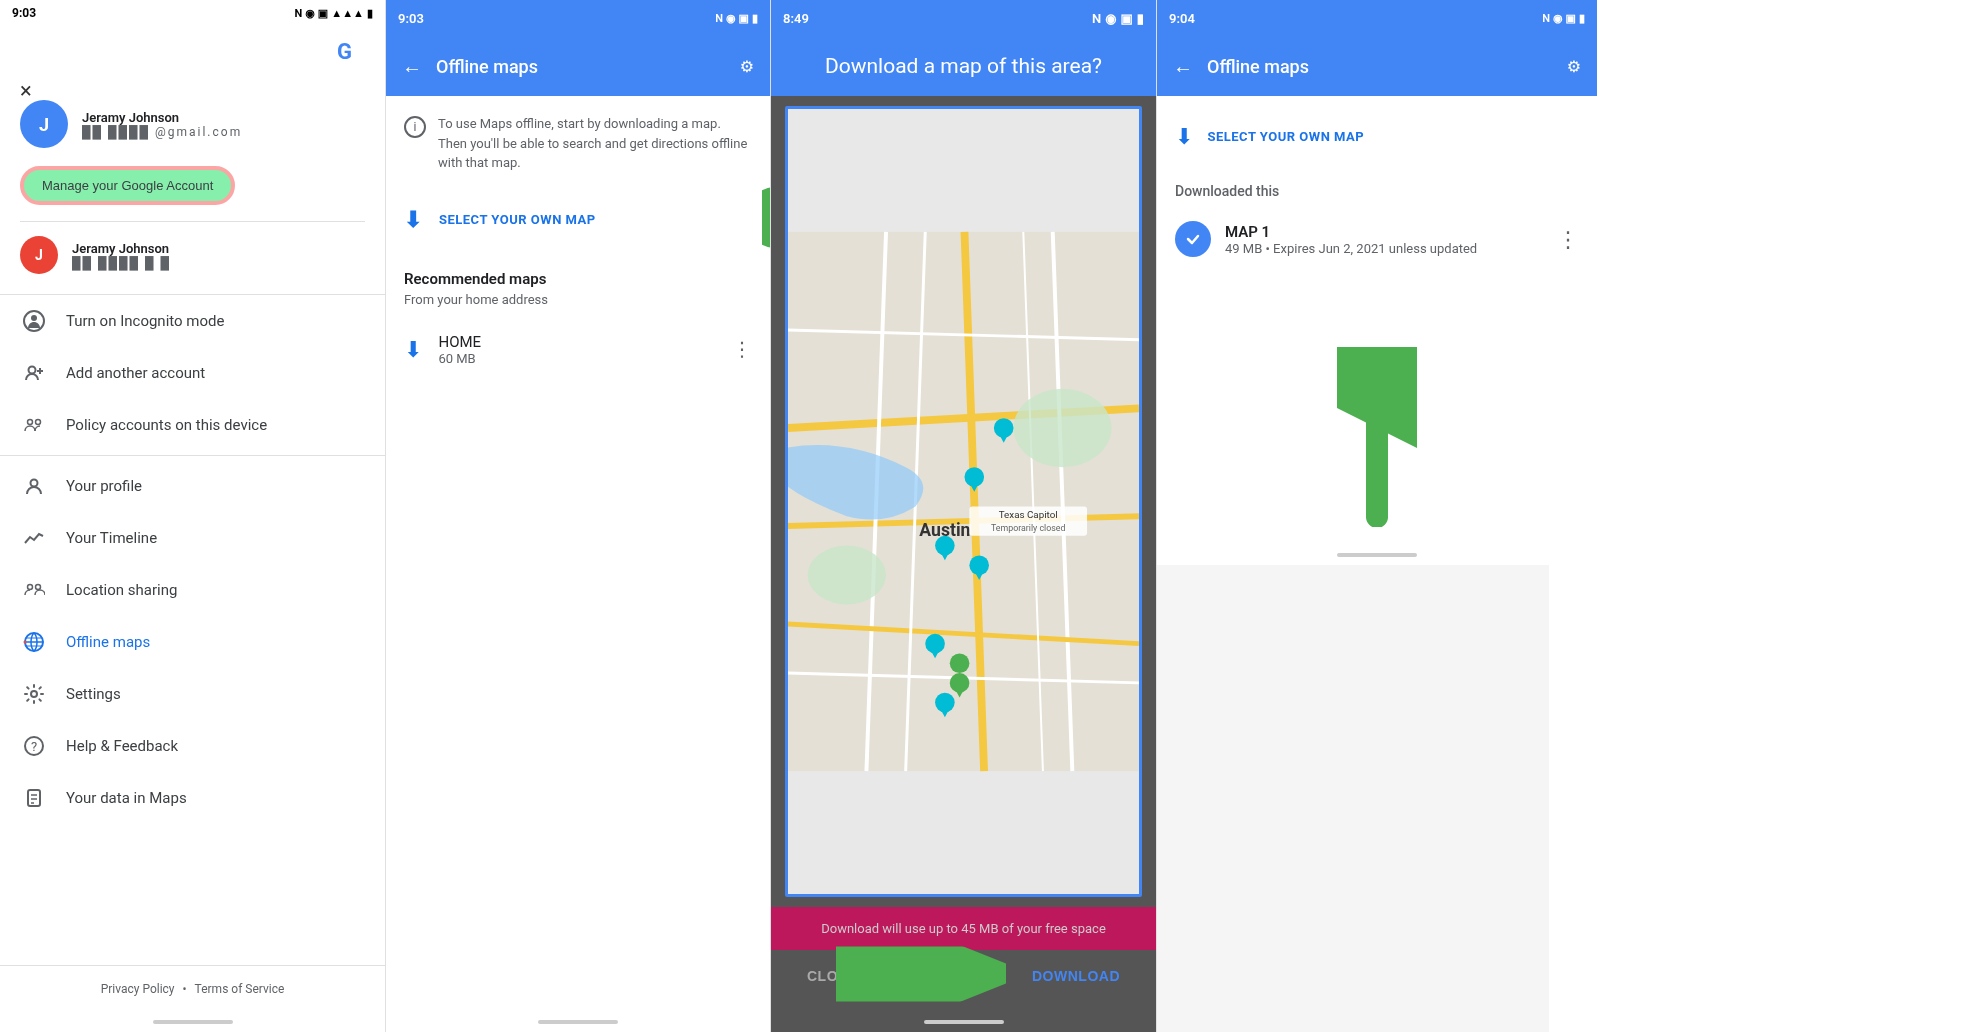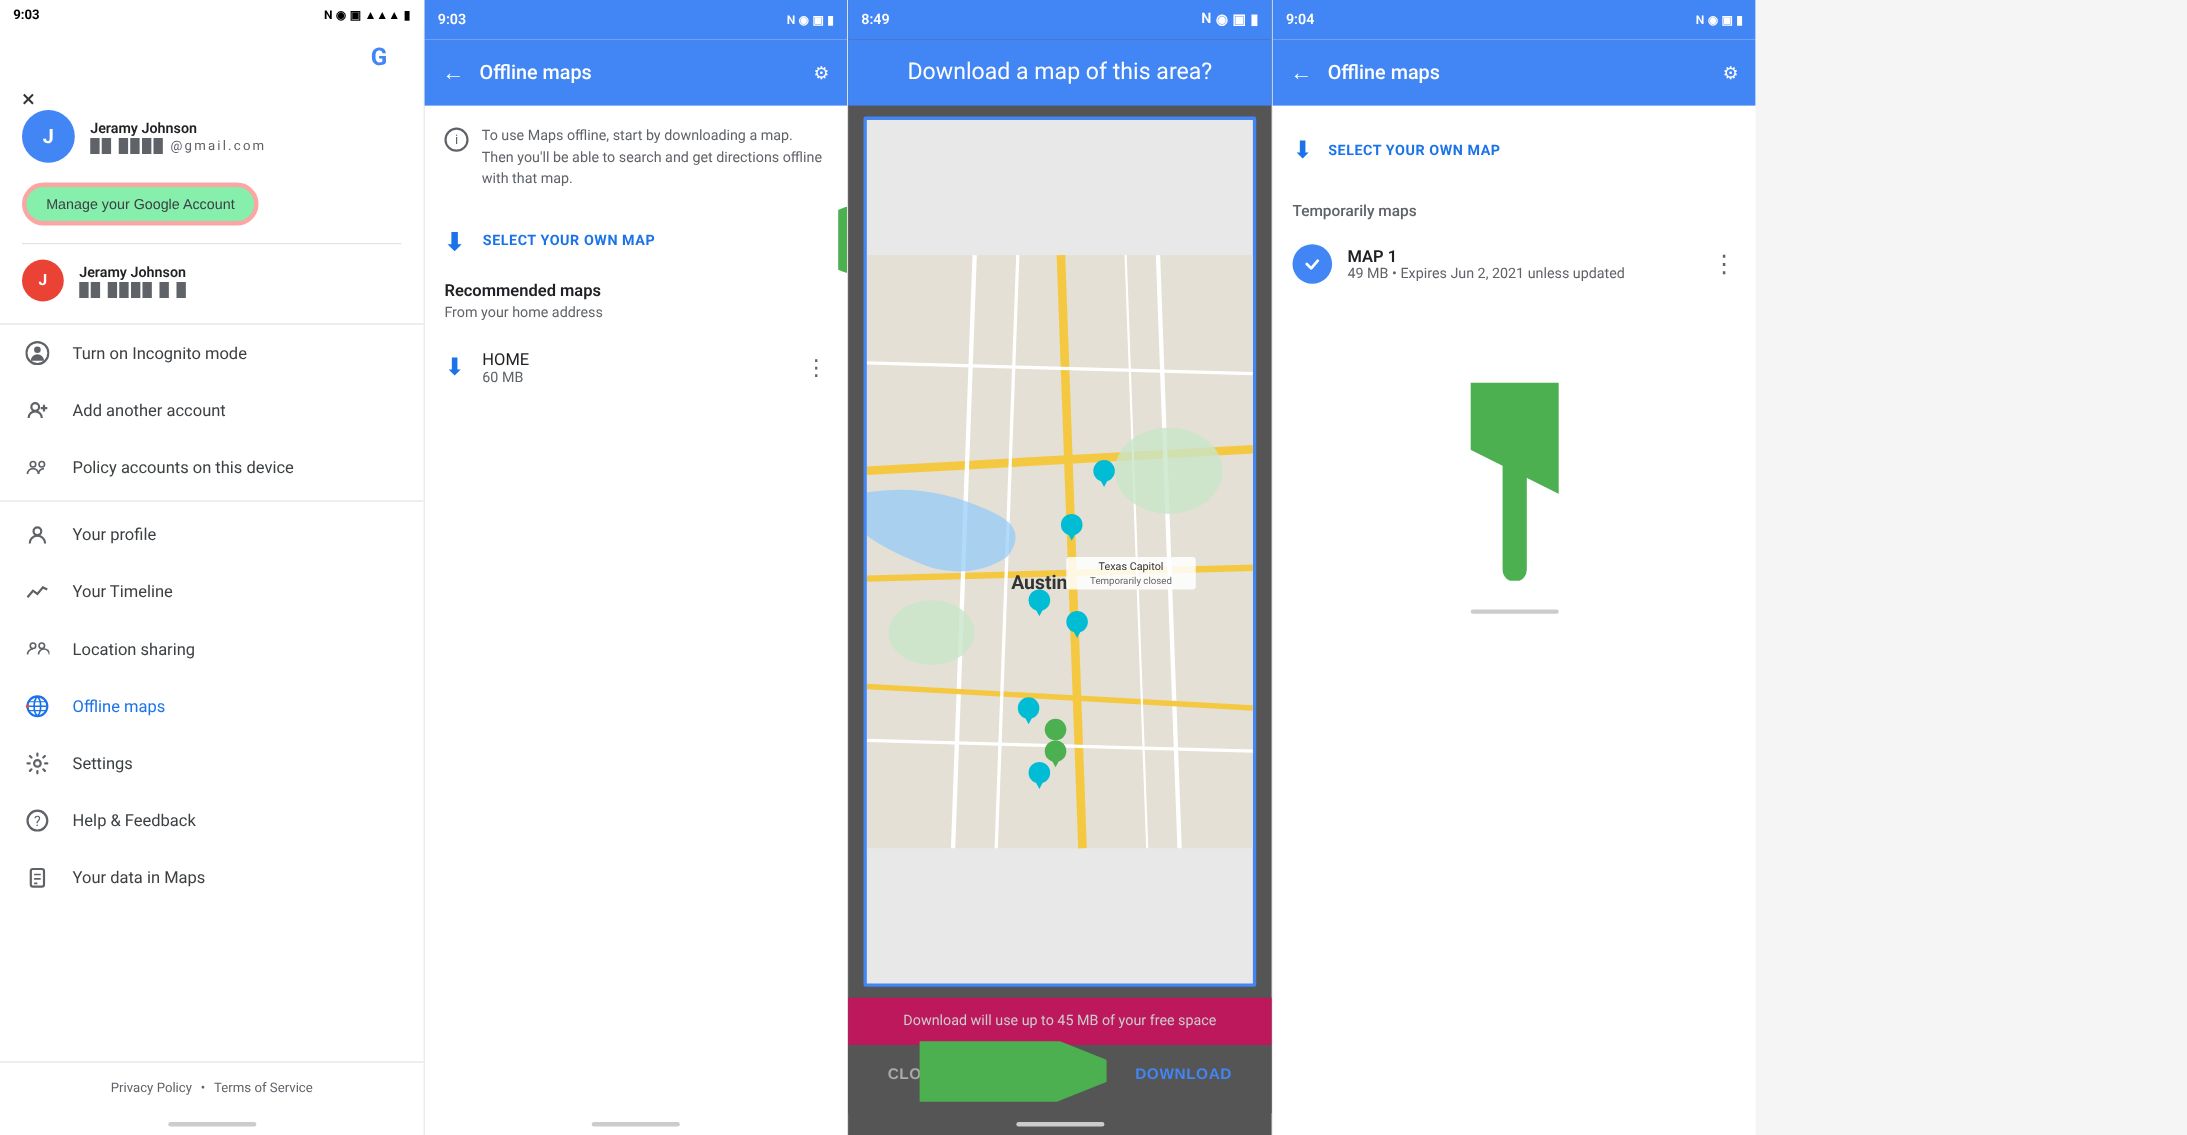--- a/index.html
+++ b/index.html
@@ -237,21 +237,21 @@
       letter-spacing: 0.5px;
       position: relative;
     }
 
     .download-icon {
       color: #1a73e8;
       font-size: 22px;
     }
 
     .recommended-section {
-      margin-top: 12px;
+      margin-top: 28px;
     }
 
     .recommended-title {
       font-size: 15px;
       font-weight: 600;
       color: #202124;
       margin-bottom: 4px;
     }
 
     .recommended-sub {
@@ -357,21 +357,21 @@
     .btn-download {
       color: #4285f4;
     }
 
     
     .panel-4 {
       width: 832px;
       height: 1032px;
       background: #fff;
       display: flex;
-      flex-direction: row;
+      flex-direction: column;
       border-left: 1px solid #e0e0e0;
     }
 
     .downloaded-section {
       padding: 18px;
     }
 
     .downloaded-title {
       font-size: 14px;
       color: #5f6368;
@@ -787,21 +787,21 @@
       <span style="cursor:pointer;">⚙</span>
     </div>
 
     <div style="padding: 18px;">
       <div style="display:flex; align-items:center; gap:14px; padding:10px 0; cursor:pointer; color:#1a73e8;">
         <span style="font-size:22px; color:#1a73e8;">⬇</span>
         <span style="font-size:13px; font-weight:700; letter-spacing:0.5px; color:#1a73e8;">SELECT YOUR OWN MAP</span>
       </div>
 
       <div class="downloaded-section" style="padding:0; margin-top:24px;">
-        <div class="downloaded-title">Temporarily maps</div>
+        <div class="downloaded-title">Downloaded this</div>
 
         <div class="downloaded-map-item">
           <div class="check-circle">
             <svg width="20" height="20" viewBox="0 0 20 20">
                 <circle cx="10" cy="10" r="9" fill="#4285f4"></circle>
                 <polyline points="5,10 9,14 15,7" stroke="white" stroke-width="2.5" fill="none" stroke-linecap="round" stroke-linejoin="round"></polyline>
               </svg>
           </div>
           <div class="downloaded-map-info">
             <div class="d-map-name">MAP 1</div>

